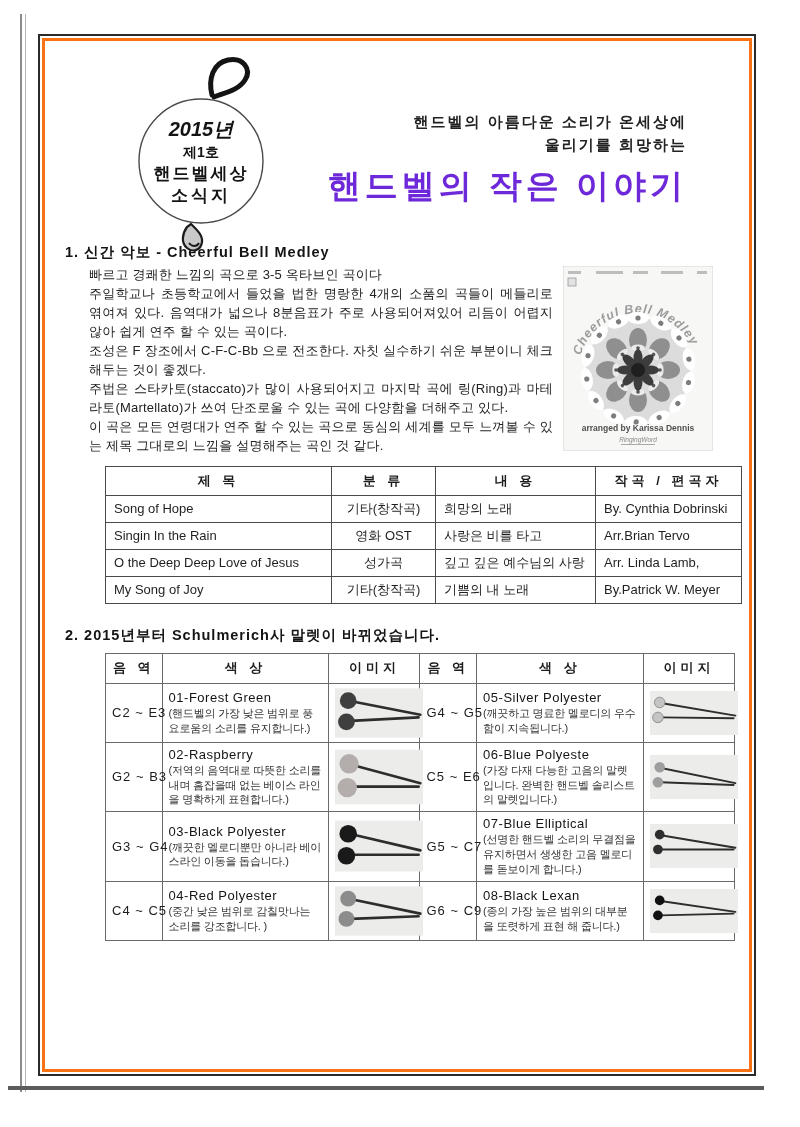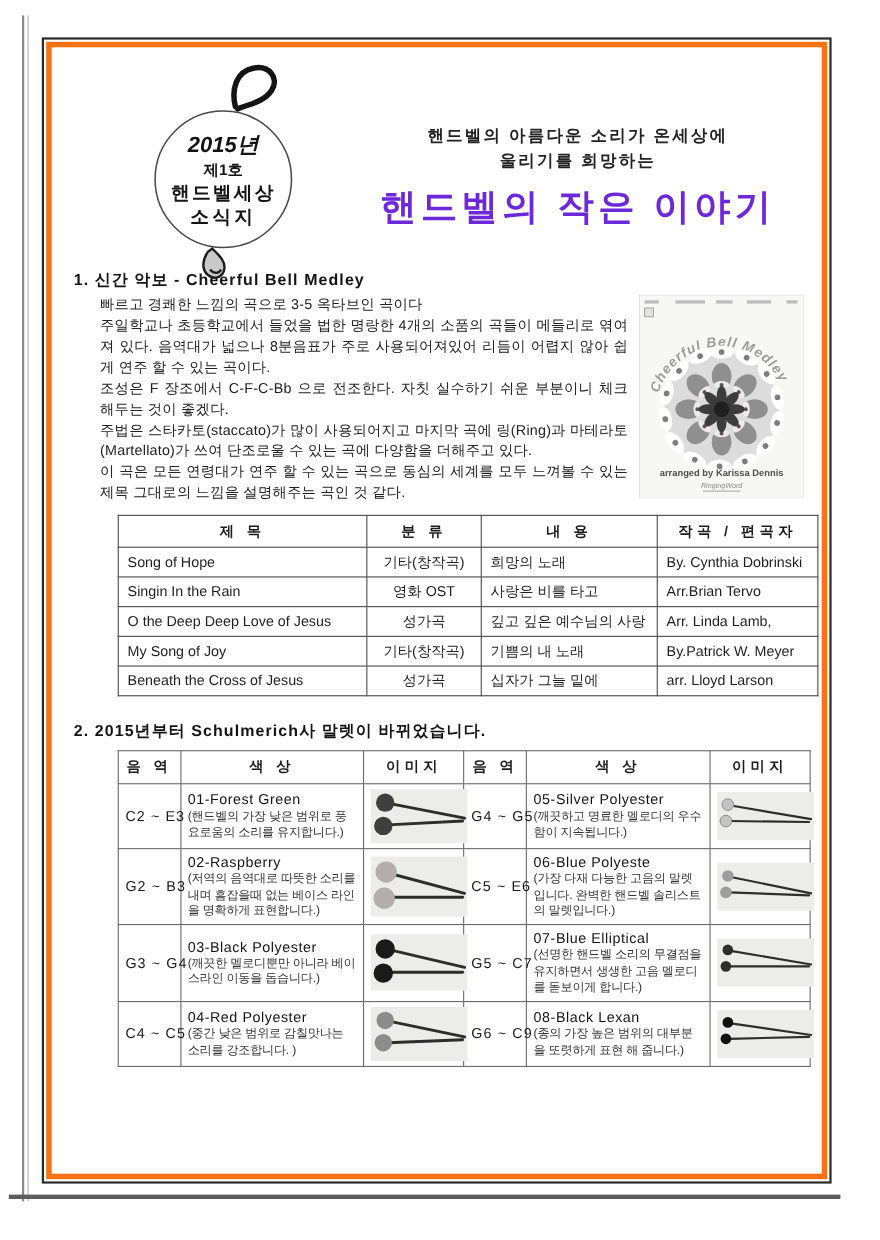--- a/index.html
+++ b/index.html
@@ -8,28 +8,28 @@
   .page { position:relative; width:800px; height:1127px; background:#fff; }
 
   
   .scan-edge-left1 { position:absolute; left:20px; top:14px; width:2px; height:1078px; background:#8a8a8a; }
   .scan-edge-left2 { position:absolute; left:25px; top:14px; width:1px; height:1078px; background:#b5b5b5; }
   .scan-edge-bottom { position:absolute; left:8px; top:1086px; width:756px; height:4px; background:#5c5c5c; }
 
   
   .frame-outer { position:absolute; left:38px; top:34px; width:718px; height:1042px;
     border:2.5px solid #2a2a2a; padding:2px; }
-  .frame-inner { width:100%; height:100%; border:5px solid #f97316; padding:4px 16px 0 20px; overflow:hidden; }
+  .frame-inner { width:100%; height:100%; border:3px solid #f97316; padding:4px 36px 0 20px; overflow:hidden; }
 
   
   .header { position:relative; height:198px; }
   .badge-svg { position:absolute; left:46px; top:6px; }
   .badge-line { font-weight:bold; fill:#141414; text-anchor:middle; }
 
-  .masthead { position:absolute; right:26px; top:66px; text-align:center; }
+  .masthead { position:absolute; right:26px; top:66px; text-align:right; }
   .tagline { font-size:15px; font-weight:bold; letter-spacing:2px; color:#222; line-height:1.5; }
   .main-title { margin-top:8px; font-size:33px; font-weight:bold; letter-spacing:4px; color:#6d28d9; white-space:nowrap; }
 
   
   .sec-heading { font-size:14.5px; font-weight:bold; letter-spacing:1px; color:#141414; }
   .s1-body { margin:4px 0 0 24px; }
   .cover-wrap { float:right; width:150px; height:185px; margin:0 0 4px 10px; }
   .s1-text { text-align:justify; font-size:13px; line-height:1.46; color:#222; letter-spacing:0.2px; }
   .s1-text p { margin:0; }
 
@@ -205,26 +205,20 @@
             <td class="c">성가곡</td>
             <td>깊고 깊은 예수님의 사랑</td>
             <td>Arr. Linda Lamb,</td>
           </tr>
           <tr>
             <td>My Song of Joy</td>
             <td class="c">기타(창작곡)</td>
             <td>기쁨의 내 노래</td>
             <td>By.Patrick W. Meyer</td>
           </tr>
-          <tr>
-            <td>Beneath the Cross of Jesus</td>
-            <td class="c">성가곡</td>
-            <td>십자가 그늘 밑에</td>
-            <td>arr. Lloyd Larson</td>
-          </tr>
         </tbody>
       </table>
     </div>
 
     <div class="sec2">
       <div class="sec-heading">2. 2015년부터 Schulmerich사 말렛이 바뀌었습니다.</div>
 
       <table class="mallets">
         <thead>
           <tr>

